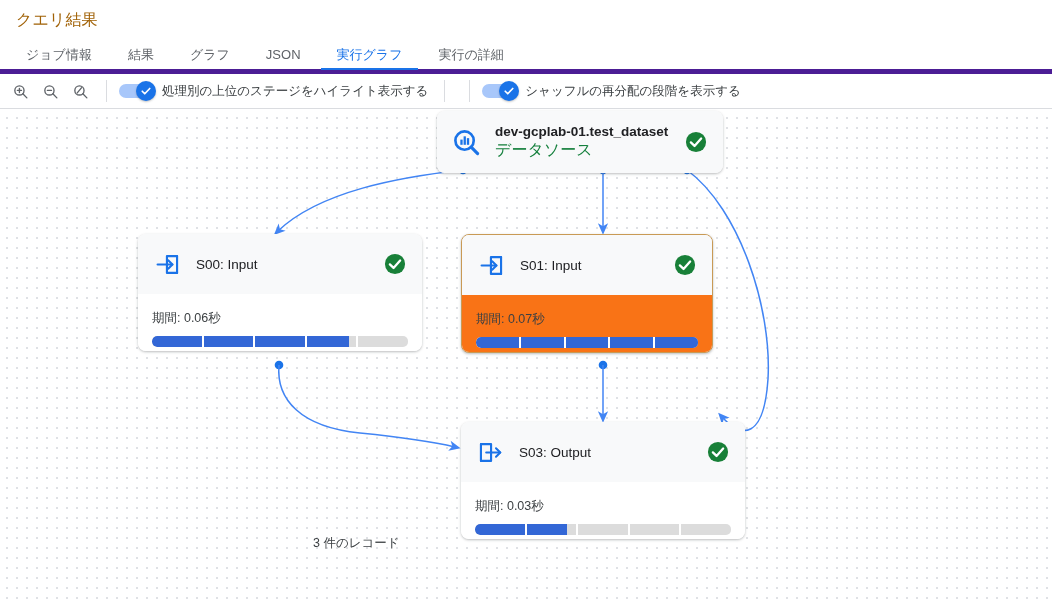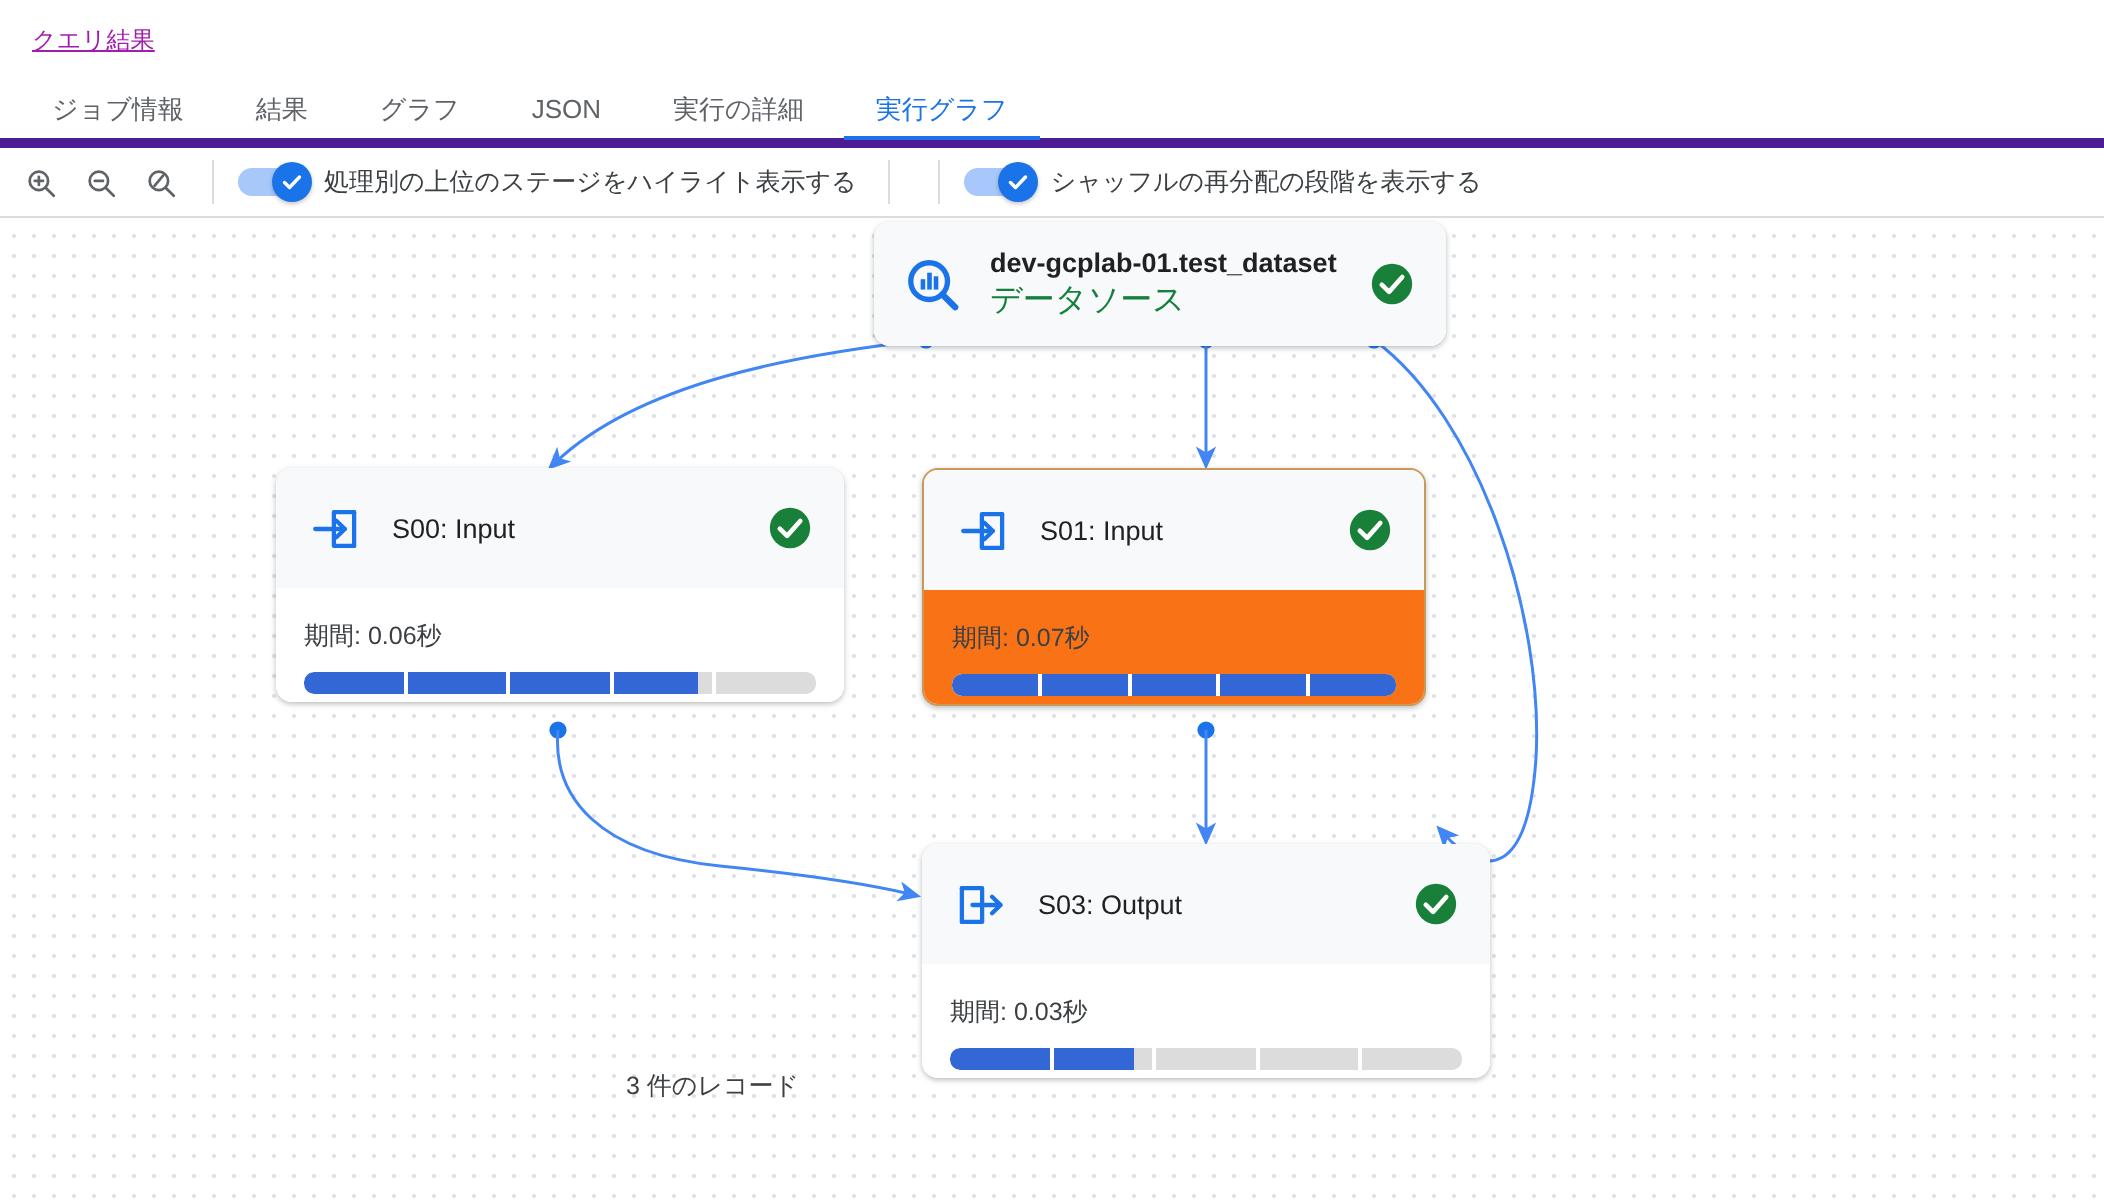--- a/index.html
+++ b/index.html
@@ -14,24 +14,23 @@
 
   
   .page-header {
     height: 40px;
     display: flex;
     align-items: center;
     padding: 0 16px;
     background: #ffffff;
   }
   .page-title {
-    font-size: 12px;
-    color: #a21caf;
+    font-size: 16px;
+    color: #a16207;
     letter-spacing: .1px;
-    text-decoration: underline;
   }
 
   
   .tab-bar {
     height: 34px;
     display: flex;
     align-items: stretch;
     border-bottom: 5px solid #4c1d95;
     padding-left: 8px;
     background: #fff;
@@ -205,22 +204,22 @@
 
 <div class="page-header">
   <div class="page-title">クエリ結果</div>
 </div>
 
 <div class="tab-bar">
   <div class="tab">ジョブ情報</div>
   <div class="tab">結果</div>
   <div class="tab">グラフ</div>
   <div class="tab">JSON</div>
+  <div class="tab active">実行グラフ</div>
   <div class="tab">実行の詳細</div>
-  <div class="tab active">実行グラフ</div>
 </div>
 
 <div class="toolbar">
   <div class="zoom-group">
     <div class="icon-btn">
       <svg width="17" height="17" viewBox="0 0 24 24" fill="none" stroke="#5f6368" stroke-width="1.9" stroke-linecap="round">
         <circle cx="10.5" cy="10.5" r="6.5"></circle>
         <line x1="15.3" y1="15.3" x2="21" y2="21"></line>
         <line x1="10.5" y1="7.6" x2="10.5" y2="13.4"></line>
         <line x1="7.6" y1="10.5" x2="13.4" y2="10.5"></line>

